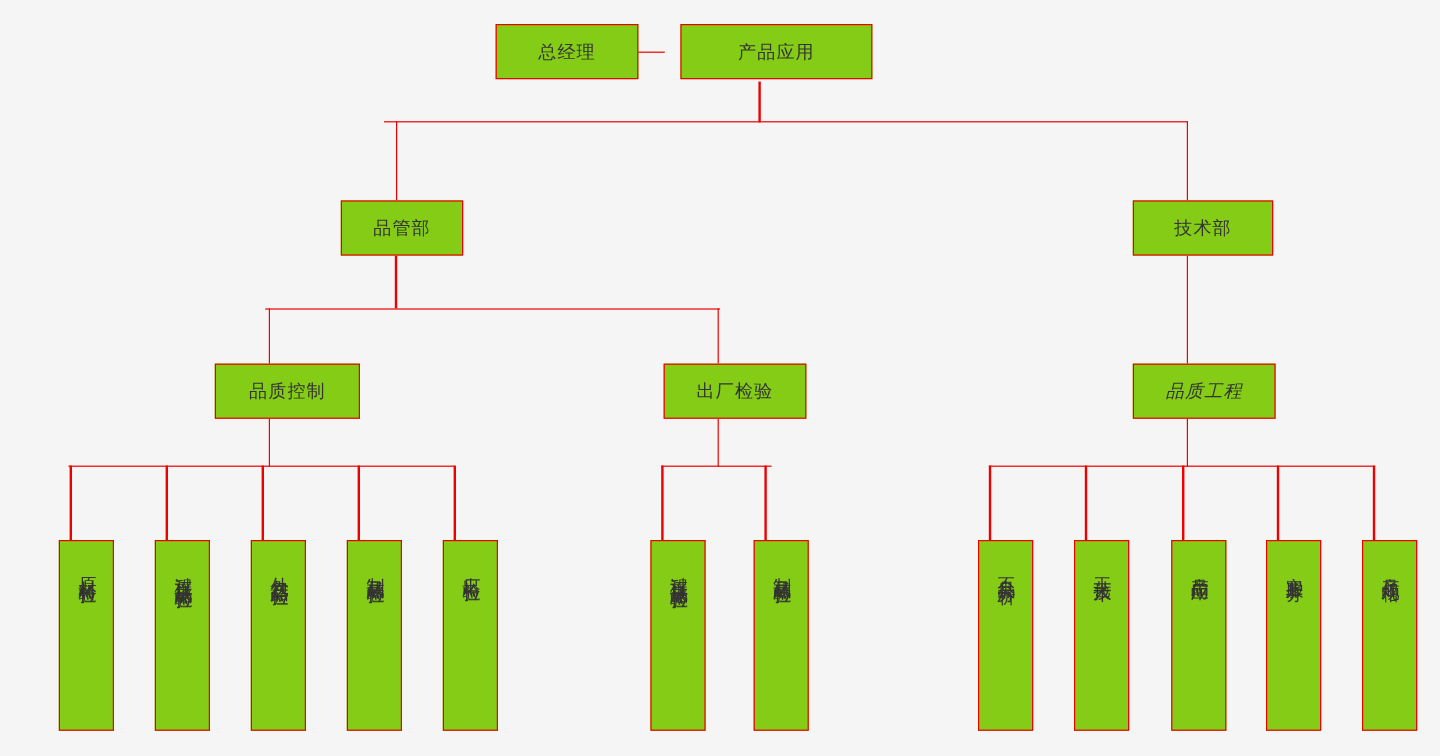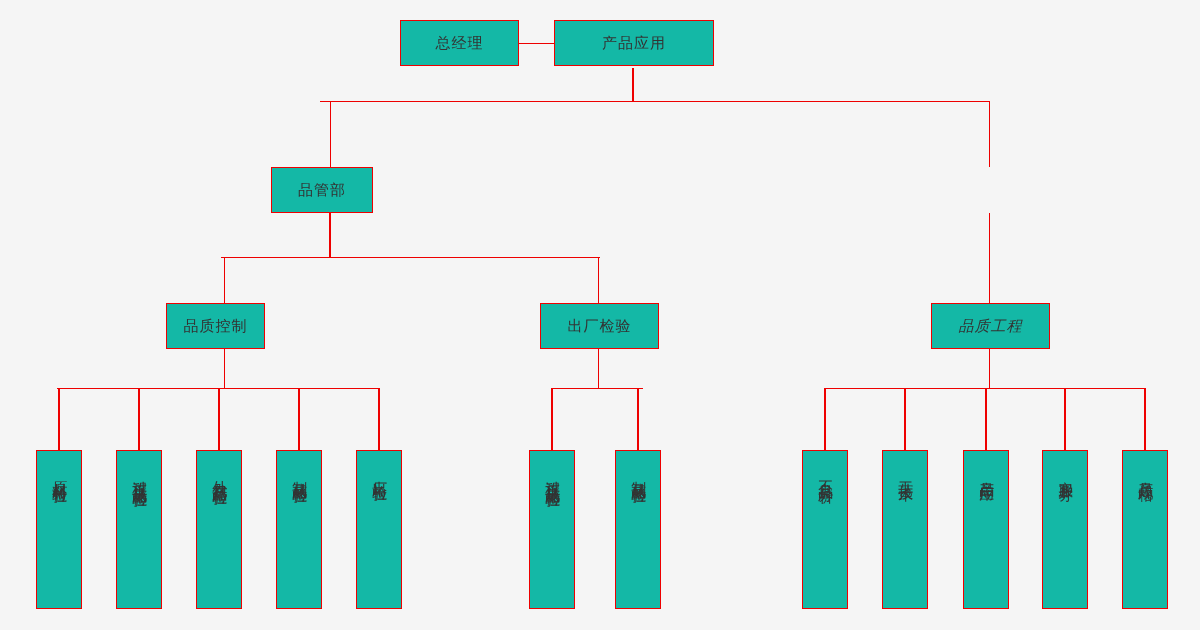--- a/index.html
+++ b/index.html
@@ -17,26 +17,27 @@
     position: relative;
     width: 1200px;
     height: 630px;
   }
 
   
   .node {
     position: absolute;
     box-sizing: border-box;
     border: 1px solid #ee0000;
-    background: #14b8a6;
+    background: #84cc16;
     color: #333333;
     display: flex;
     align-items: center;
     justify-content: center;
     z-index: 3;
+    margin-left: 13px;
   }
   .node .node-label {
     font-size: 15px;
     line-height: 1.25;
     letter-spacing: 1px;
     color: #333333;
     white-space: nowrap;
   }
 
   
@@ -91,29 +92,32 @@
 
   <div class="conn thin h" style="left:320px; top:101px; width:670px;"></div>
 
   <div class="conn thin v" style="left:330px; top:101px; height:66px;"></div>
   <div class="conn thin v" style="left:989px; top:101px; height:66px;"></div>
 
   <div class="node horizontal" style="left:271px; top:167px; width:102px;">
     <span class="node-label">品管部</span>
   </div>
 
+  <div class="node horizontal" style="left:931px; top:167px; width:117px;">
+    <span class="node-label">技术部</span>
+  </div>
 
   <div class="conn v" style="left:329px; top:213px; height:44px;"></div>
   <div class="conn thin h" style="left:221px; top:257px; width:379px;"></div>
   <div class="conn thin v" style="left:224px; top:257px; height:46px;"></div>
   <div class="conn thin v" style="left:598px; top:257px; height:46px;"></div>
 
   <div class="conn thin v" style="left:989px; top:213px; height:90px;"></div>
 
-  <div class="node horizontal" style="left:166px; top:303px; width:99px;">
+  <div class="node horizontal" style="left:166px; top:303px; width:121px;">
     <span class="node-label">品质控制</span>
   </div>
 
   <div class="node horizontal" style="left:540px; top:303px; width:119px;">
     <span class="node-label">出厂检验</span>
   </div>
 
   <div class="node horizontal" style="left:931px; top:303px; width:119px;font-style:italic;">
     <span class="node-label">品质工程</span>
   </div>

